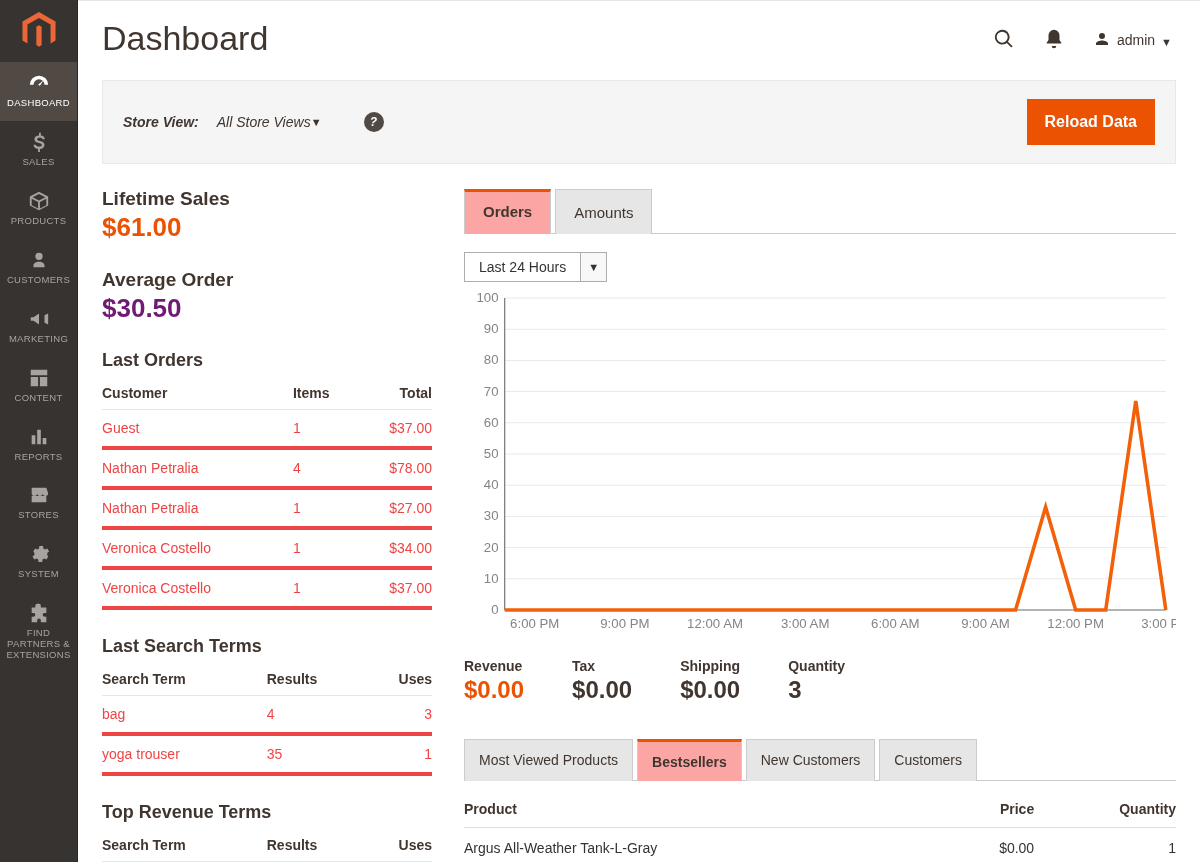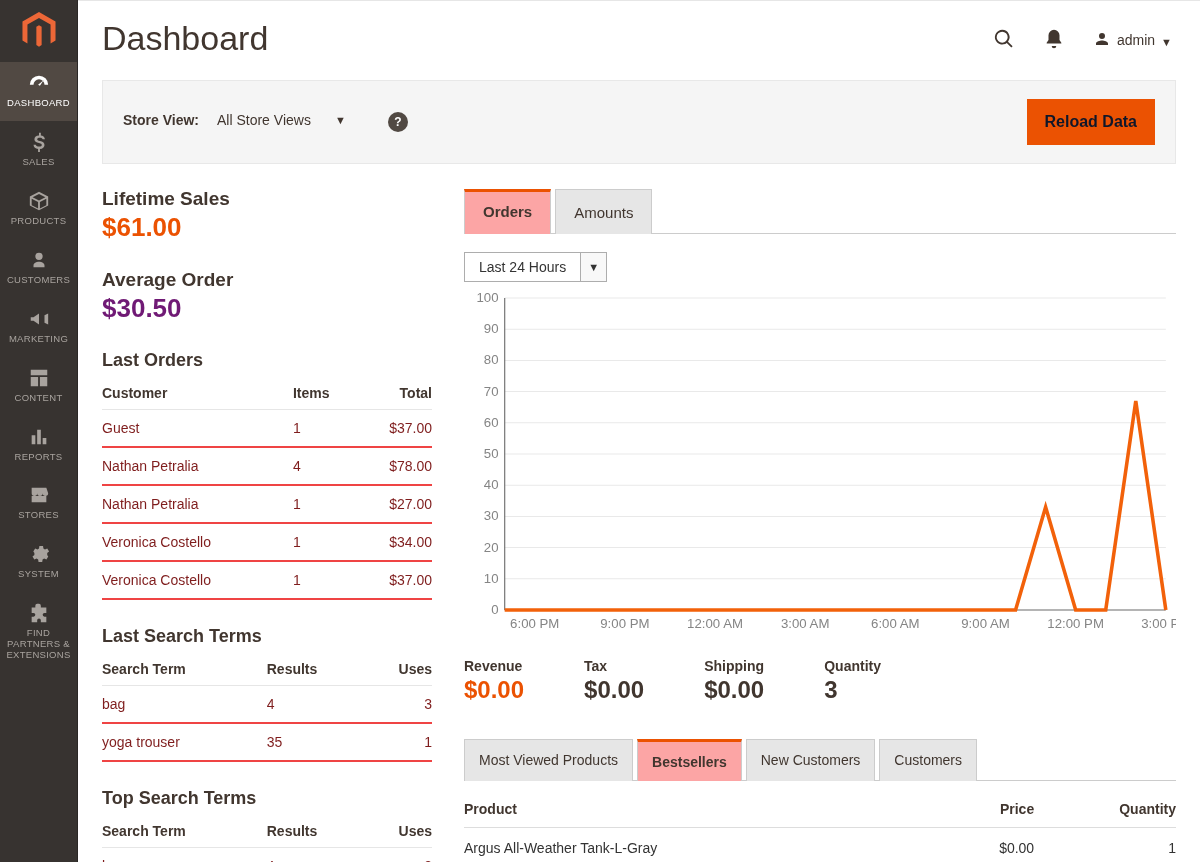--- a/index.html
+++ b/index.html
@@ -38,47 +38,47 @@
   .topbar-right { display: flex; align-items: center; gap: 28px; }
   .tb-icon { width: 22px; height: 22px; fill: #41362f; cursor: pointer; }
   .admin-chip { display: flex; align-items: flex-end; gap: 6px; cursor: pointer; font-size: 14px; color: #41362f; }
   .admin-chip .caret { font-size: 11px; }
 
   .scope-bar {
     margin: 14px 24px 0; background: #f5f5f5; border: 1px solid #e8e8e8;
     display: flex; align-items: center; justify-content: space-between;
     padding: 18px 20px;
   }
-  .scope-left { display: flex; align-items: flex-start; gap: 18px; font-size: 14px; }
+  .scope-left { display: flex; align-items: center; gap: 18px; font-size: 14px; font-style: italic; }
   .scope-left .label { font-weight: 700; color: #41362f; }
-  .scope-select { display: inline-flex; align-items: center; gap: 24px; color: #41362f; cursor: pointer; }
+  .scope-select { display: inline-flex; align-items: center; gap: 0; color: #41362f; cursor: pointer; }
   .scope-select .caret { color: #41362f; font-size: 11px; }
   .help-dot {
     width: 20px; height: 20px; border-radius: 50%; background: #514943; color: #fff;
     display: inline-flex; align-items: center; justify-content: center; font-size: 12px; font-weight: 700;
     margin-left: 24px; cursor: pointer;
   }
   .btn-primary {
-    background: #eb5202; color: #0f172a; border: none; padding: 14px 18px;
+    background: #eb5202; color: #ffffff; border: none; padding: 14px 18px;
     font-size: 16px; font-weight: 600; cursor: pointer;
   }
 
   .content { padding: 24px; display: flex; gap: 32px; align-items: flex-start; }
   .col-left { width: 330px; flex: 0 0 330px; }
   .col-right { flex: 1; min-width: 0; }
 
   .stat-block { margin-bottom: 26px; }
   .stat-title { font-size: 19px; font-weight: 700; color: #41362f; margin-bottom: 2px; }
   .stat-value { font-size: 26px; font-weight: 700; color: #701a75; }
   .stat-value.orange { color: #eb5202; }
 
   .section-title { font-size: 18px; font-weight: 700; color: #41362f; margin: 26px 0 6px; }
   table.mini { width: 100%; border-collapse: collapse; font-size: 14px; }
   table.mini th { text-align: left; font-weight: 700; color: #41362f; padding: 8px 0; border-bottom: 1px solid #e6e6e6; }
-  table.mini td { padding: 10px 0; border-bottom: 2px solid #ef4444; color: #7f1d1d; }
+  table.mini td { padding: 10px 0; border-bottom: 4px solid #ef4444; color: #ef4444; }
   table.mini th:last-child, table.mini td:last-child { text-align: right; }
 
   
   .tabstrip { display: flex; border-bottom: 1px solid #ccc; }
   .tab {
     padding: 14px 18px 13px; font-size: 15px; color: #41362f; background: #e6e6e6;
     border: 1px solid #ccc; border-bottom: none; margin-right: 4px; cursor: pointer;
     position: relative; top: 1px;
   }
   .tab.active { background: #fca5a5; border-top: 3px solid #eb5202; padding-top: 11px; font-weight: 600; }
@@ -96,21 +96,21 @@
   .range-select .dd .caret { font-size: 11px; color: #333; }
 
   
   .chart-wrap { position: relative; }
   svg.chart { width: 100%; height: 350px; display: block; }
   .axis-text { font-size: 13px; fill: #858585; }
   .grid-line { stroke: #e9e9e9; stroke-width: 1; }
   .axis-line { stroke: #777; stroke-width: 1.2; }
   .data-line { stroke: #f2610a; stroke-width: 3.5; fill: none; stroke-linejoin: miter; }
 
-  .metrics-row { display: flex; gap: 60px; margin-top: 18px; }
+  .metrics-row { display: flex; gap: 48px; margin-top: 18px; }
   .metric .metric-label { font-weight: 700; font-size: 14px; color: #41362f; margin-bottom: 2px; }
   .metric .metric-value { font-size: 24px; font-weight: 700; color: #41362f; }
   .metric .metric-value.orange { color: #eb5202; }
 
   .grid-table { width: 100%; border-collapse: collapse; margin-top: 10px; font-size: 14px; }
   .grid-table th { text-align: left; font-weight: 700; padding: 10px 0; border-bottom: 1px solid #ddd; color: #41362f;}
   .grid-table td { padding: 12px 0; border-bottom: 1px solid #eee; }
   .grid-table th:nth-child(2), .grid-table td:nth-child(2),
   .grid-table th:nth-child(3), .grid-table td:nth-child(3) { text-align: right; }
 
@@ -316,21 +316,21 @@
               <td>3</td>
             </tr>
             <tr>
               <td>yoga trouser</td>
               <td>35</td>
               <td>1</td>
             </tr>
           </tbody>
       </table>
 
-      <div class="section-title">Top Search Terms</div>
+      <div class="section-title">Top Revenue Terms</div>
       <table class="mini">
         <thead>
             <tr>
           <th>Search Term</th>
           <th>Results</th>
           <th>Uses</th>
         </tr>
           </thead>
         <tbody id="top-search-body">
             <tr>

